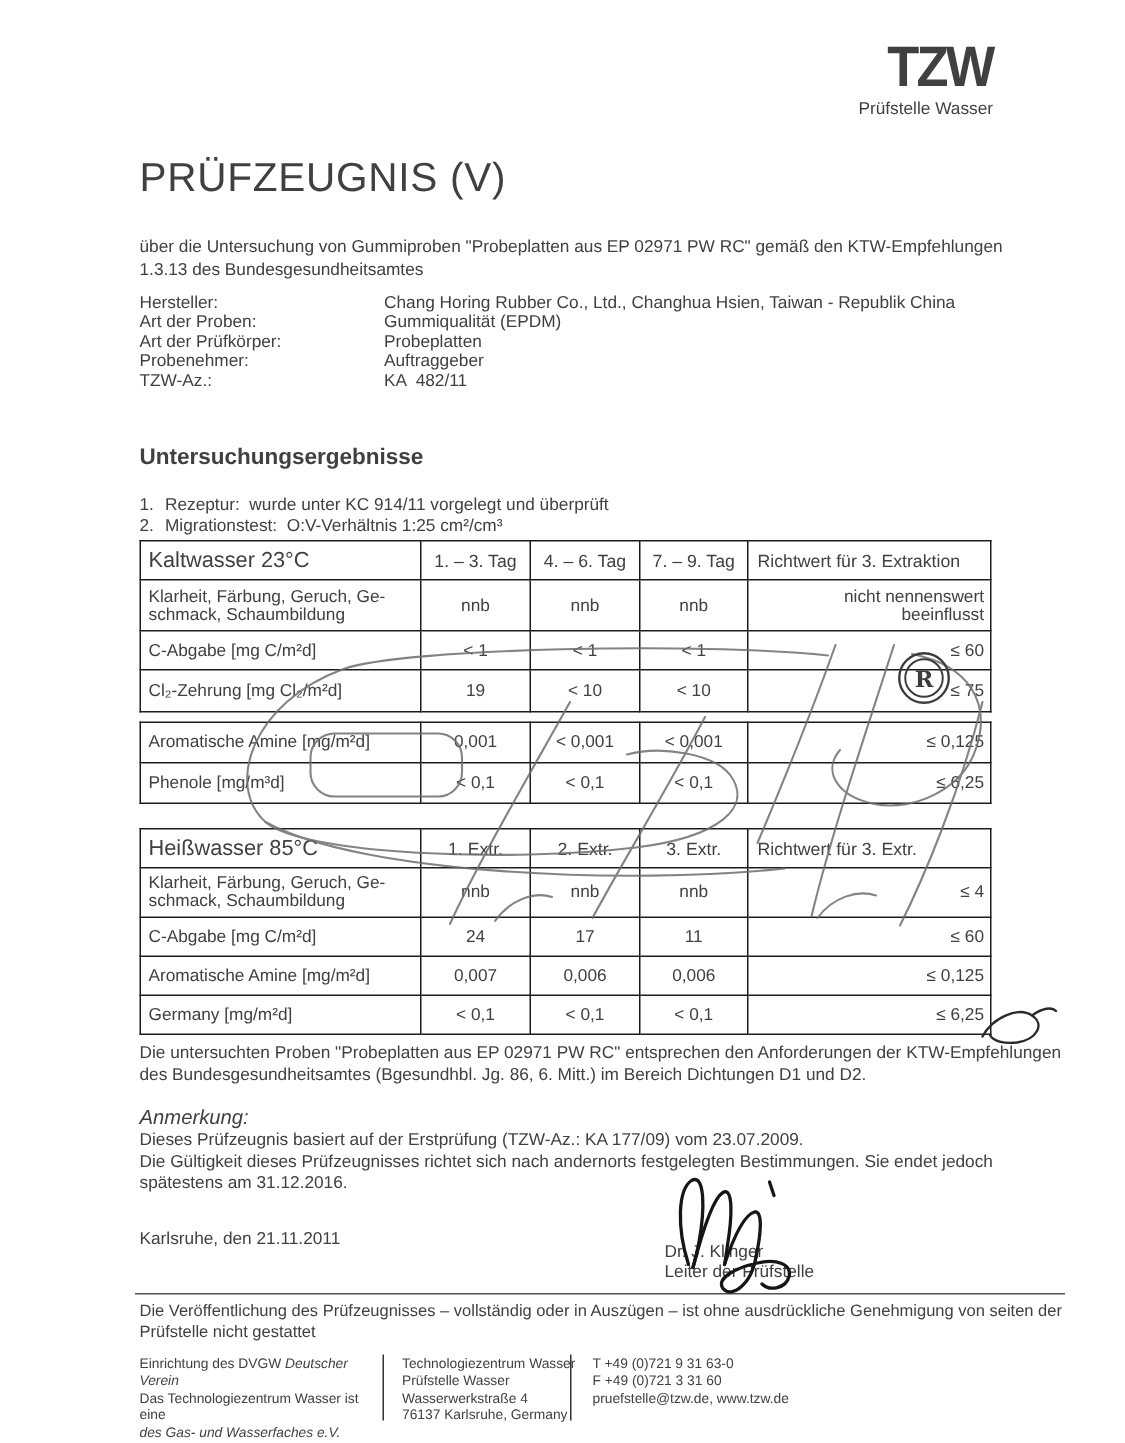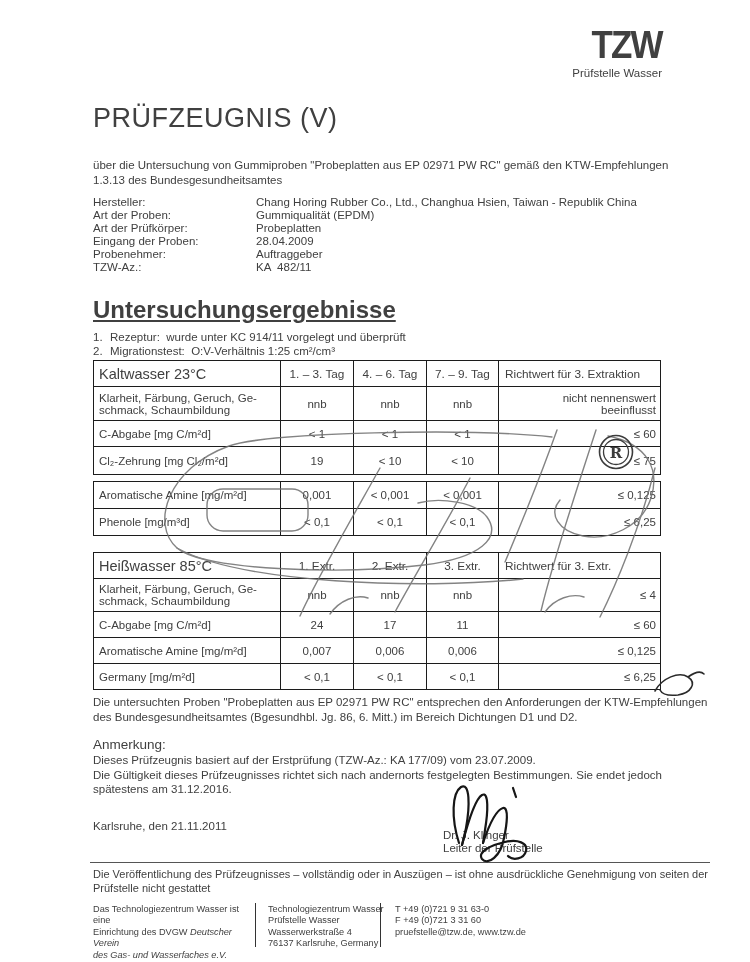--- a/index.html
+++ b/index.html
@@ -16,42 +16,42 @@
   .logo-sub{font-size:11.5px;margin-top:3px;}
   
   .title{left:93px;top:103px;font-size:27px;letter-spacing:.5px;}
   .intro{left:93px;top:158px;width:610px;font-size:11.5px;line-height:1.32;}
   
   .details{left:93px;top:196px;width:620px;font-size:11.5px;line-height:12.9px;}
   .detail-row{display:flex;}
   .detail-label{width:163px;flex:none;}
   .detail-value{white-space:pre-wrap;}
   
-  .results-heading{left:93px;top:296px;font-size:24px;font-weight:700;text-decoration:underline;}
+  .results-heading{left:93px;top:296px;font-size:15px;font-weight:700;}
   .notes{left:93px;top:331px;font-size:11.5px;line-height:13.5px;}
   .note-row{display:flex;}
   .note-num{width:17px;flex:none;}
   .note-text{white-space:pre-wrap;}
   
   table{border-collapse:collapse;table-layout:fixed;width:567px;background:transparent;}
   .t1-main{left:93px;top:360px;}
   .t1-extra{left:93px;top:481px;}
   .t2{left:93px;top:552px;}
   td,th{border:1.4px solid #1c1c1c;font-size:11.5px;font-weight:400;padding:1px 4px;vertical-align:middle;}
   th{text-align:left;}
   .c-label{text-align:left;padding-left:5px;}
   .c-val{text-align:center;}
   .c-limit{text-align:right;padding-left:6px;}
   .h-big{font-size:14.5px;padding-left:5px;margin-top:13px;}
   .h-day{text-align:center;font-size:11.8px;}
   .h-limit{text-align:left;font-size:11.8px;padding-left:6px;}
   .rh26{height:26px;} .rh28{height:28px;} .rh34{height:34px;} .rh27{height:27px;} .rh33{height:33px;}
   
   .conformity{left:93px;top:695px;width:618px;font-size:11.5px;line-height:1.3;}
-  .remark-heading{left:93px;top:737px;font-size:13.5px;}
+  .remark-heading{left:93px;top:737px;font-size:13.5px;font-style:italic;}
   .remark-body{left:93px;top:753px;width:618px;font-size:11.5px;line-height:1.28;}
   .dateline{left:93px;top:820px;font-size:11.5px;}
   .sig-name{left:443px;top:829px;font-size:11.5px;line-height:13px;}
   
   .sep{left:90px;top:862px;width:620px;border-top:1px solid #555;height:0;}
   .pubnote{left:93px;top:868px;width:622px;font-size:11px;line-height:1.25;}
   
   .footer-col{top:904px;font-size:9.2px;line-height:11.4px;}
   .fc1{left:93px;width:160px;}
   .fc2{left:268px;width:120px;}
@@ -80,24 +80,20 @@
         <span class="detail-label">Hersteller:</span>
         <span class="detail-value">Chang Horing Rubber Co., Ltd., Changhua Hsien, Taiwan - Republik China</span>
       </div>
     <div class="detail-row">
         <span class="detail-label">Art der Proben:</span>
         <span class="detail-value">Gummiqualität (EPDM)</span>
       </div>
     <div class="detail-row">
         <span class="detail-label">Art der Prüfkörper:</span>
         <span class="detail-value">Probeplatten</span>
-      </div>
-    <div class="detail-row">
-        <span class="detail-label">Eingang der Proben:</span>
-        <span class="detail-value">28.04.2009</span>
       </div>
     <div class="detail-row">
         <span class="detail-label">Probenehmer:</span>
         <span class="detail-value">Auftraggeber</span>
       </div>
     <div class="detail-row">
         <span class="detail-label">TZW-Az.:</span>
         <span class="detail-value">KA  482/11</span>
       </div>
   </div>
@@ -238,22 +234,22 @@
   <div class="abs dateline">Karlsruhe, den 21.11.2011</div>
   <div class="abs sig-name">
     <div>Dr. J. Klinger</div>
     <div>Leiter der Prüfstelle</div>
   </div>
 
   <div class="abs sep"></div>
   <div class="abs pubnote">Die Veröffentlichung des Prüfzeugnisses – vollständig oder in Auszügen – ist ohne ausdrückliche Genehmigung von seiten der Prüfstelle nicht gestattet</div>
 
   <div class="abs footer-col fc1">
+    <div><span>Einrichtung des DVGW </span><span class="it">Deutscher Verein</span></div>
     <div>Das Technologiezentrum Wasser ist eine</div>
-    <div><span>Einrichtung des DVGW </span><span class="it">Deutscher Verein</span></div>
     <div class="it">des Gas- und Wasserfaches e.V.</div>
     <div>– Technisch-wissenschaftl. Verein –</div>
   </div>
   <div class="abs vdiv vd1"></div>
   <div class="abs footer-col fc2">
     <div>Technologiezentrum Wasser</div>
     <div>Prüfstelle Wasser</div>
     <div>Wasserwerkstraße 4</div>
     <div>76137 Karlsruhe, Germany</div>
   </div>

